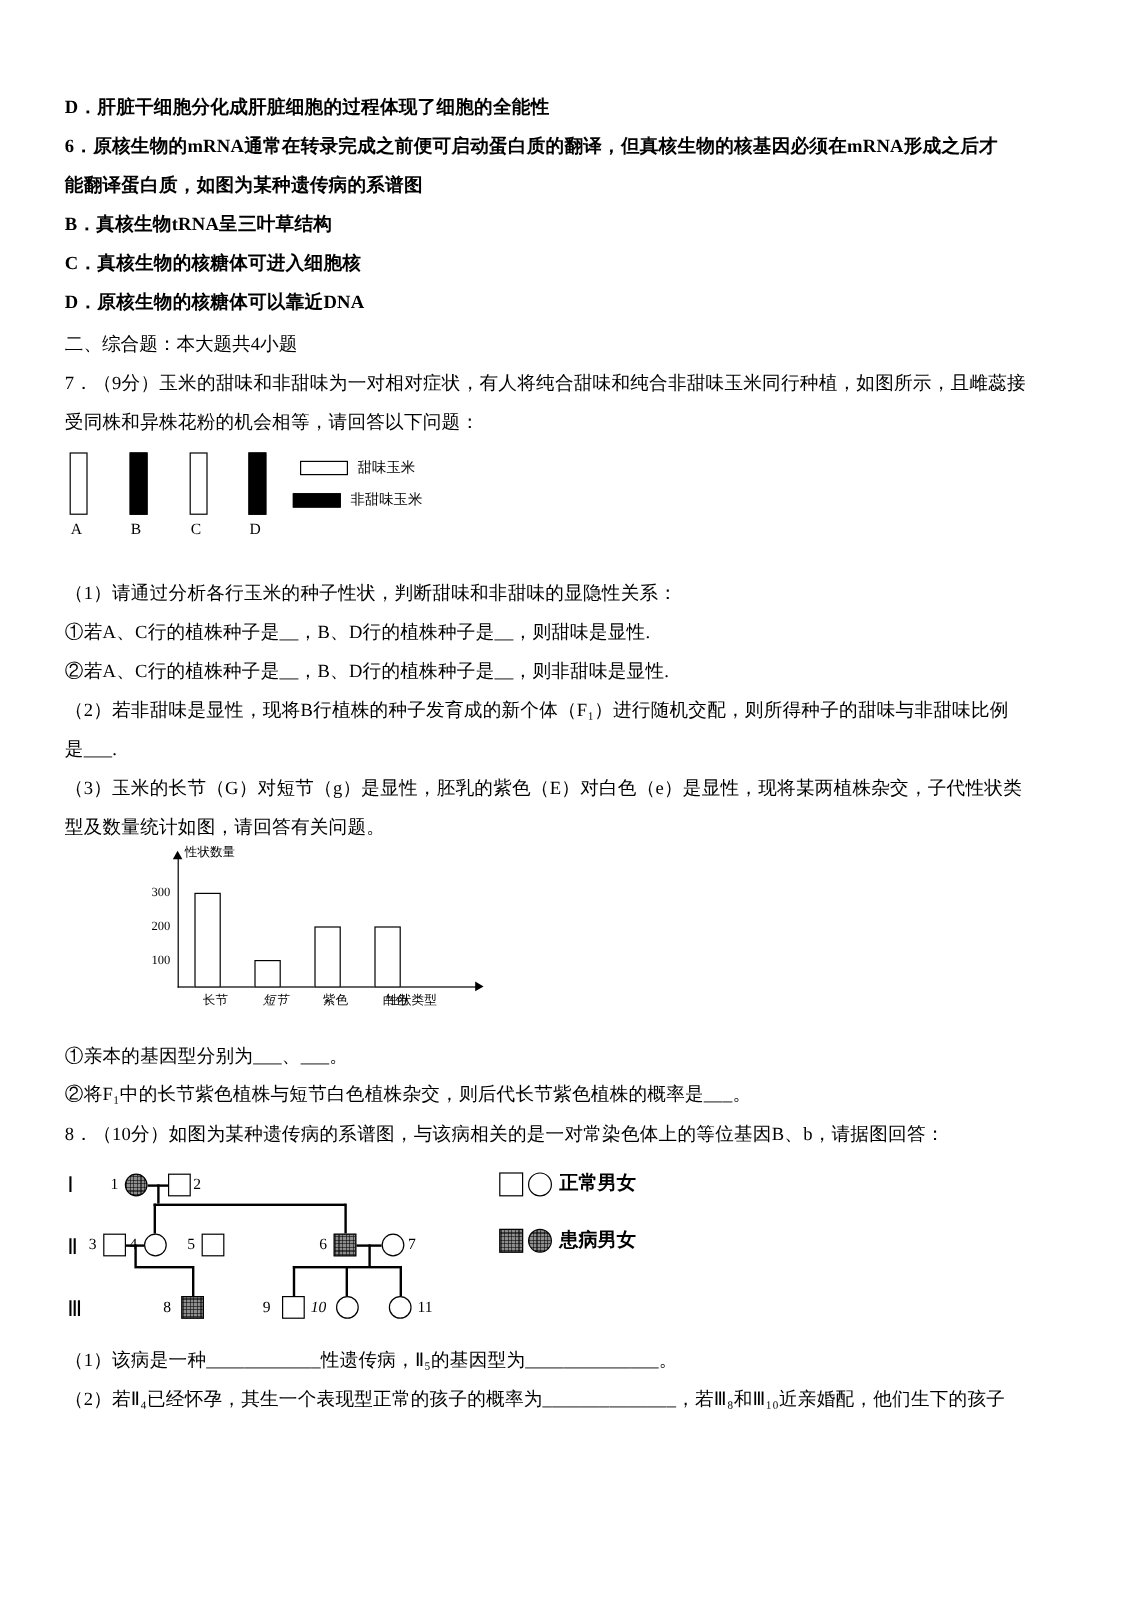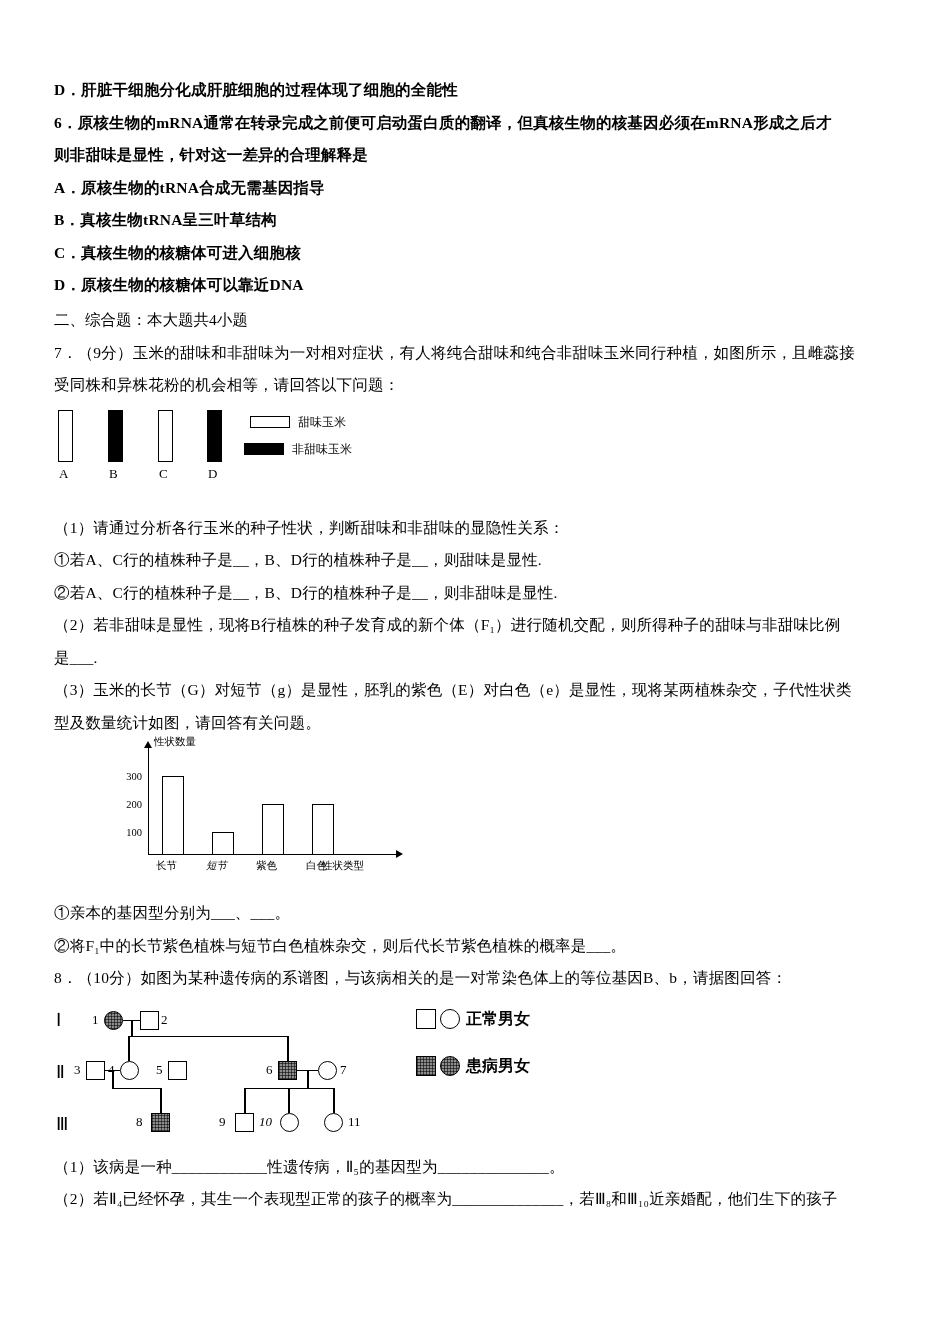--- a/index.html
+++ b/index.html
@@ -144,21 +144,21 @@
     width: 22px;
     border: 1.1px solid #000;
     background: #fff;
     box-sizing: border-box;
   }
   .cbar-label {
     position: absolute;
     top: 112px;
     font-size: 10.5px;
     width: 34px;
-    text-align: left;
+    text-align: right;
   }
 
   
   .ped {
     position: relative;
     width: 560px;
     height: 148px;
     margin: 6px 0 8px 2px;
     font-family: "Liberation Serif", serif;
   }
@@ -230,22 +230,21 @@
 </style>
 </head>
 <body>
 
 <div class="page">
   <div class="content">
 
     <div class="line bold">D．肝脏干细胞分化成肝脏细胞的过程体现了细胞的全能性</div>
 
     <div class="line bold">6．原核生物的mRNA通常在转录完成之前便可启动蛋白质的翻译，但真核生物的核基因必须在mRNA形成之后才</div>
-    <div class="line bold">则非甜味是显性，针对这一差异的合理解释是</div>
-    <div class="line bold">A．原核生物的tRNA合成无需基因指导</div>
+    <div class="line bold">能翻译蛋白质，如图为某种遗传病的系谱图</div>
     <div class="line bold">B．真核生物tRNA呈三叶草结构</div>
     <div class="line bold">C．真核生物的核糖体可进入细胞核</div>
     <div class="line bold">D．原核生物的核糖体可以靠近DNA</div>
 
     <div class="sec-head">二、综合题：本大题共4小题</div>
 
     <div class="line">7．（9分）玉米的甜味和非甜味为一对相对症状，有人将纯合甜味和纯合非甜味玉米同行种植，如图所示，且雌蕊接</div>
     <div class="line">受同株和异株花粉的机会相等，请回答以下问题：</div>
 
     <div class="corn-fig">

